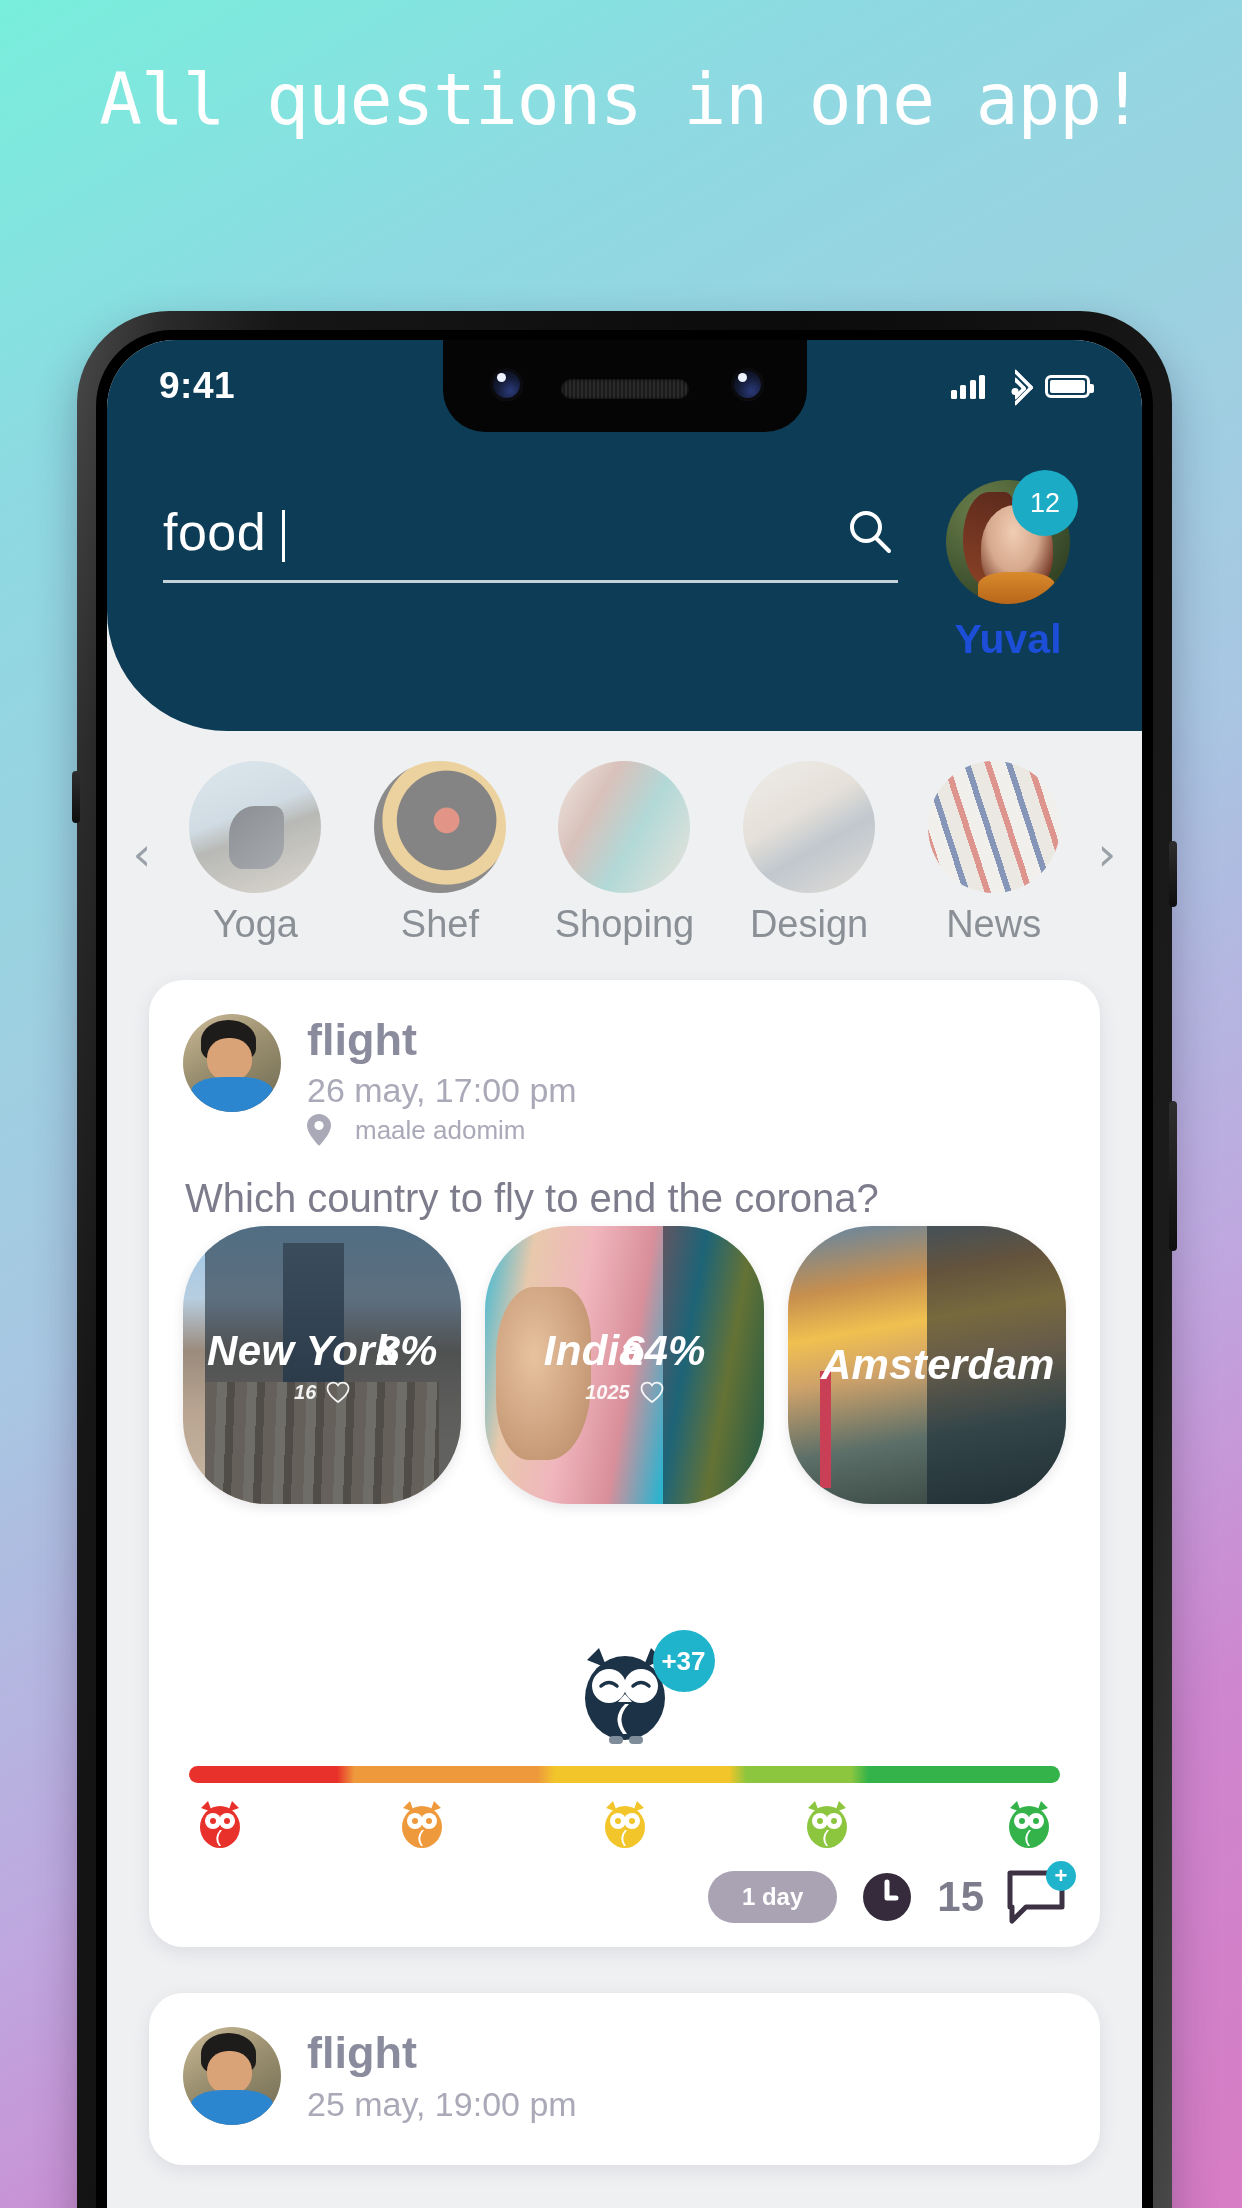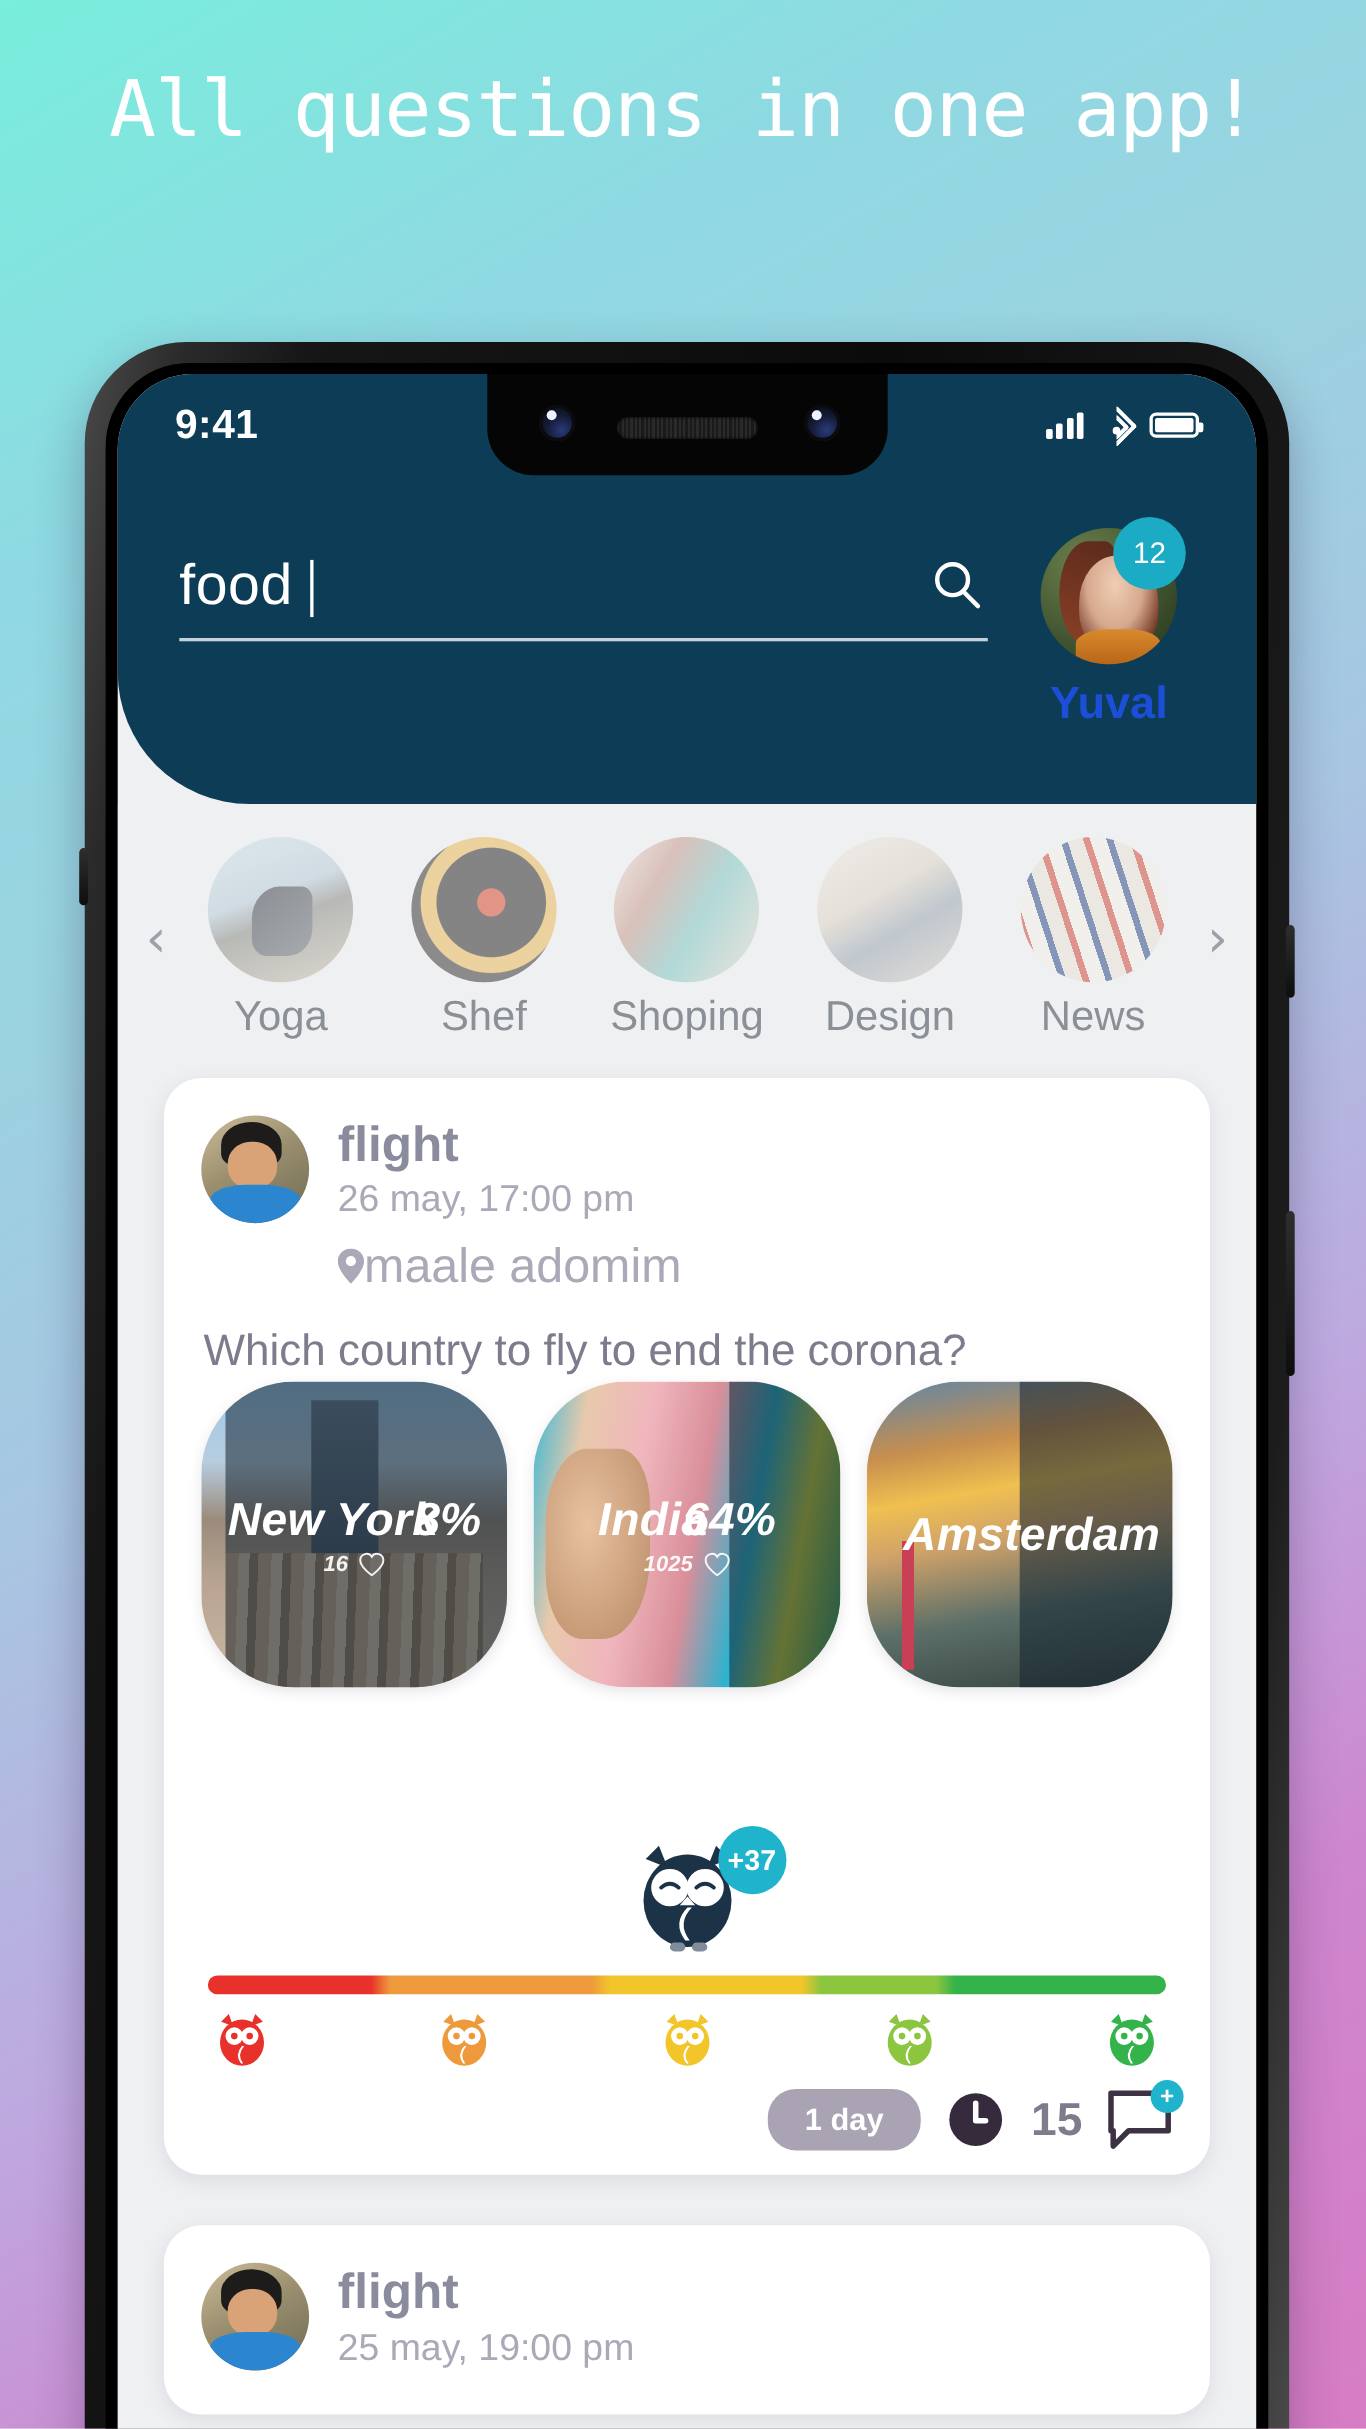--- a/index.html
+++ b/index.html
@@ -262,21 +262,21 @@
   }
   .post-avatar .ph-hair{position:absolute;left:18%;top:6%;width:56%;height:42%;
     background:#1d1c1b;border-radius:50% 50% 30% 30%;}
   .post-avatar .ph-face{position:absolute;left:24%;top:24%;width:46%;height:44%;
     background:#d9a277;border-radius:46%;}
   .post-avatar .ph-shirt{position:absolute;left:8%;bottom:0;width:84%;height:36%;
     background:#2b86cf;border-radius:40% 40% 8% 8%;}
   .post-meta { padding-top: 2px; }
   .post-title { font-size: 45px; font-weight: 700; color: #8B8B9E; line-height: 1.05; }
   .post-date  { font-size: 34px; color: #A9A9B8; margin-top: 8px; }
-  .post-loc   { font-size: 44px; color: #A9A9B8; margin-top: 16px; display:flex; align-items:center; gap:0; }
+  .post-loc   { font-size: 26px; color: #A9A9B8; margin-top: 4px; display:flex; align-items:center; gap:24px; }
   .pin { width: 24px; height: 32px; flex:none; }
 
   .question {
     font-size: 40px; color: #7C7C8C; margin: 30px 0 5px 2px;
   }
 
   
   .poll { display: flex; gap: 24px; }
   .opt {
     position: relative; flex: 1; height: 278px;
@@ -341,21 +341,21 @@
   }
   .owl-scale svg { width: 54px; height: 54px; }
 
   
   .card-foot {
     display:flex; align-items:center; justify-content:space-between;
     margin-top: 16px;
   }
   .foot-right { display:flex; align-items:center; gap: 22px; }
   .pill {
-    background: #A9A3B3; color:#fff; font-size: 28px; font-weight: 700;
+    background: #A9A3B3; color:#fff; font-size: 24px; font-weight: 700;
     border-radius: 26px; padding: 12px 34px;
   }
   .clock { width: 56px; height: 56px; }
   .cmt-count { font-size: 42px; font-weight: 700; color:#7C7C8C; }
   .cmt-wrap { position: relative; width: 60px; height: 56px; }
   .cmt-plus {
     position:absolute; right:-10px; top:-8px;
     width: 30px; height: 30px; border-radius:50%;
     background:#1FB4CC; color:#fff; font-size: 22px; font-weight:700;
     display:flex; align-items:center; justify-content:center;

